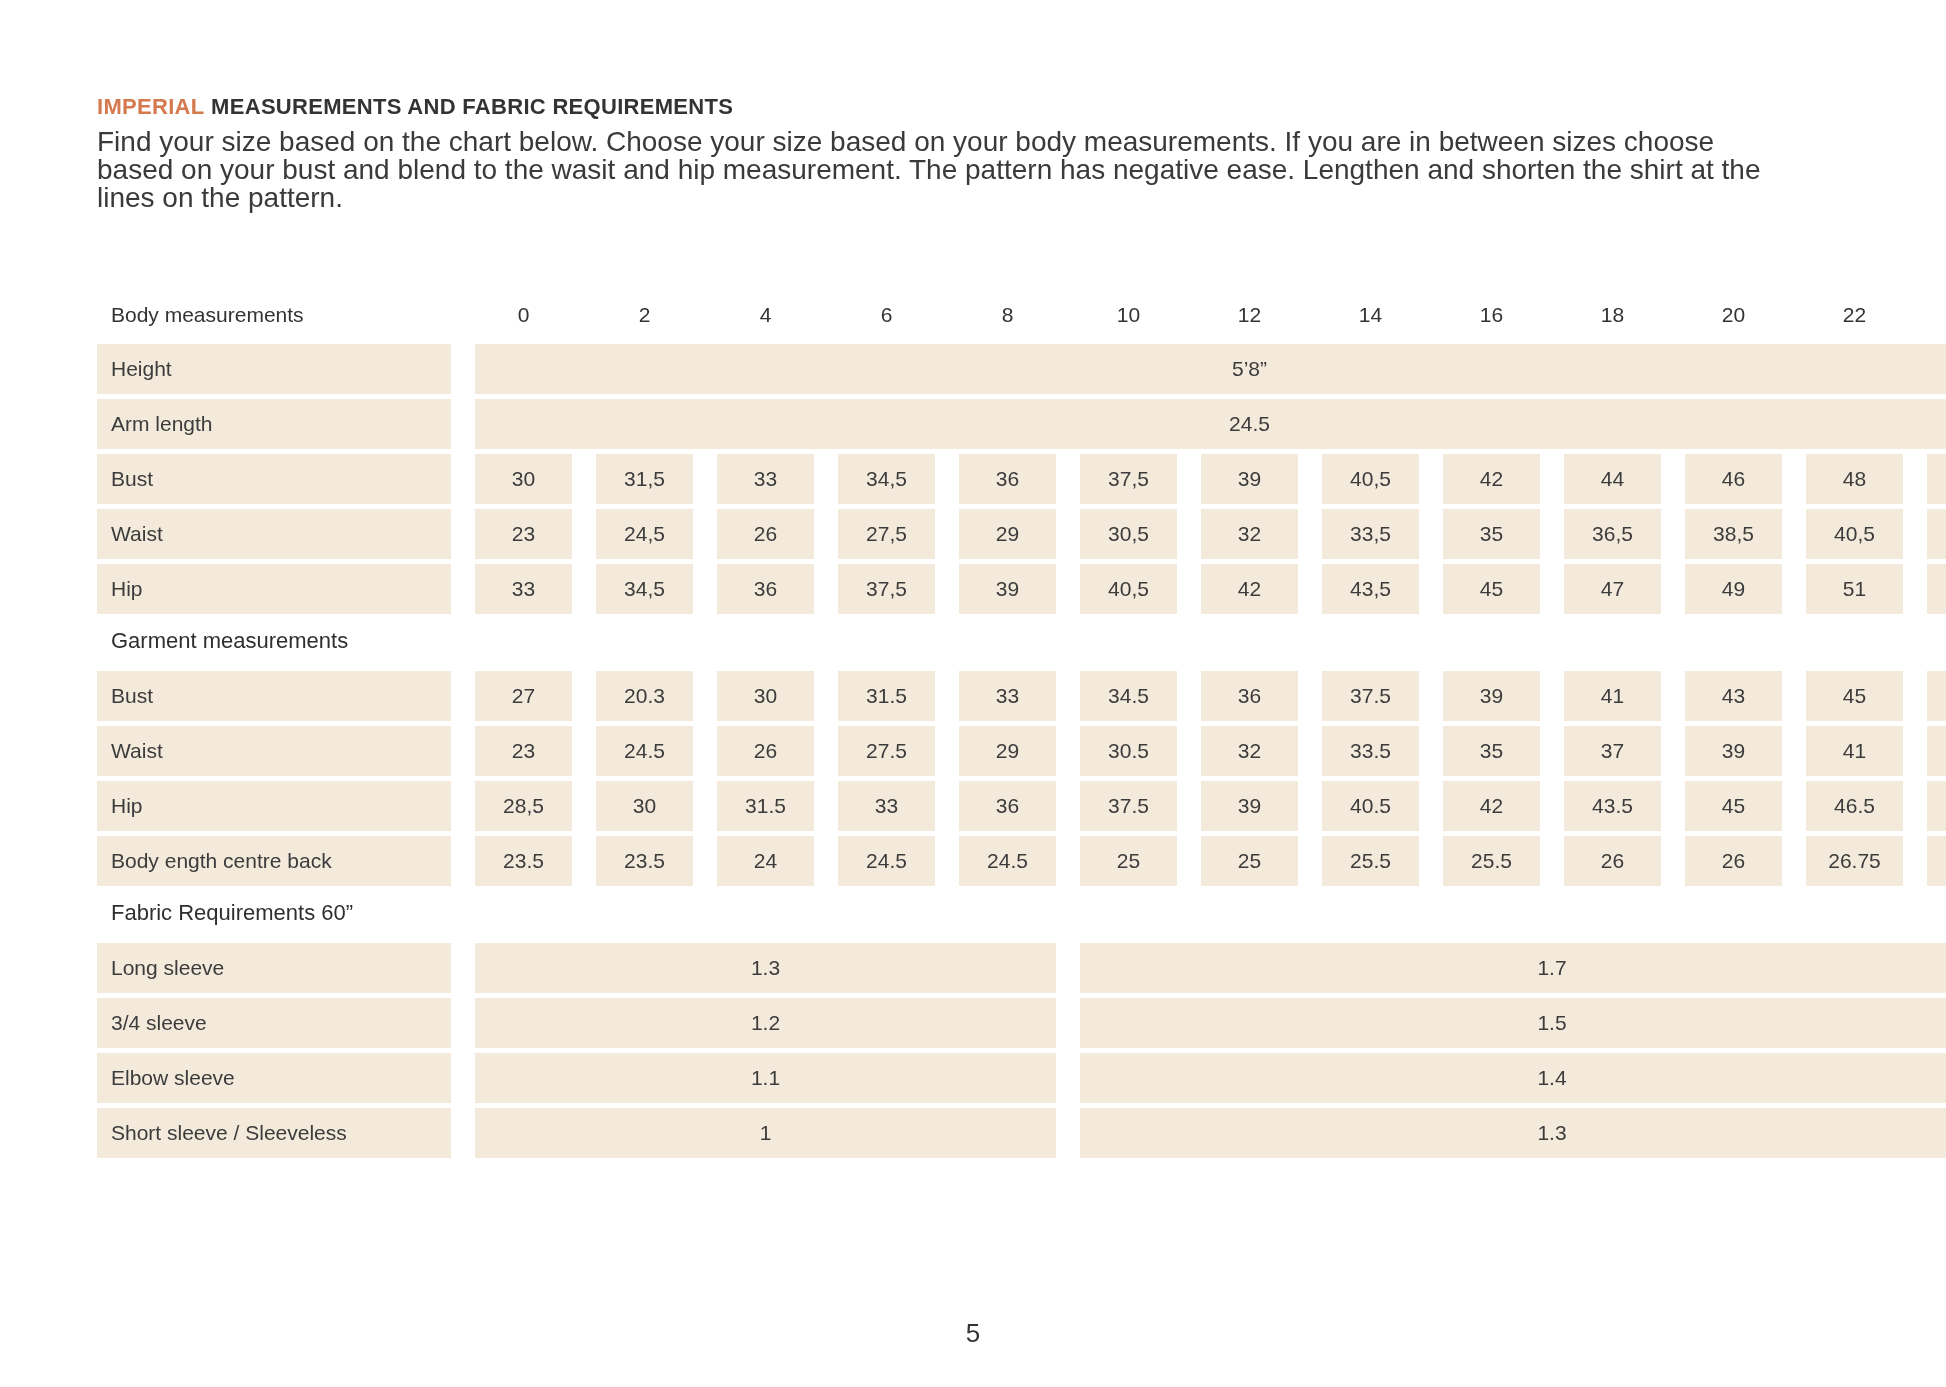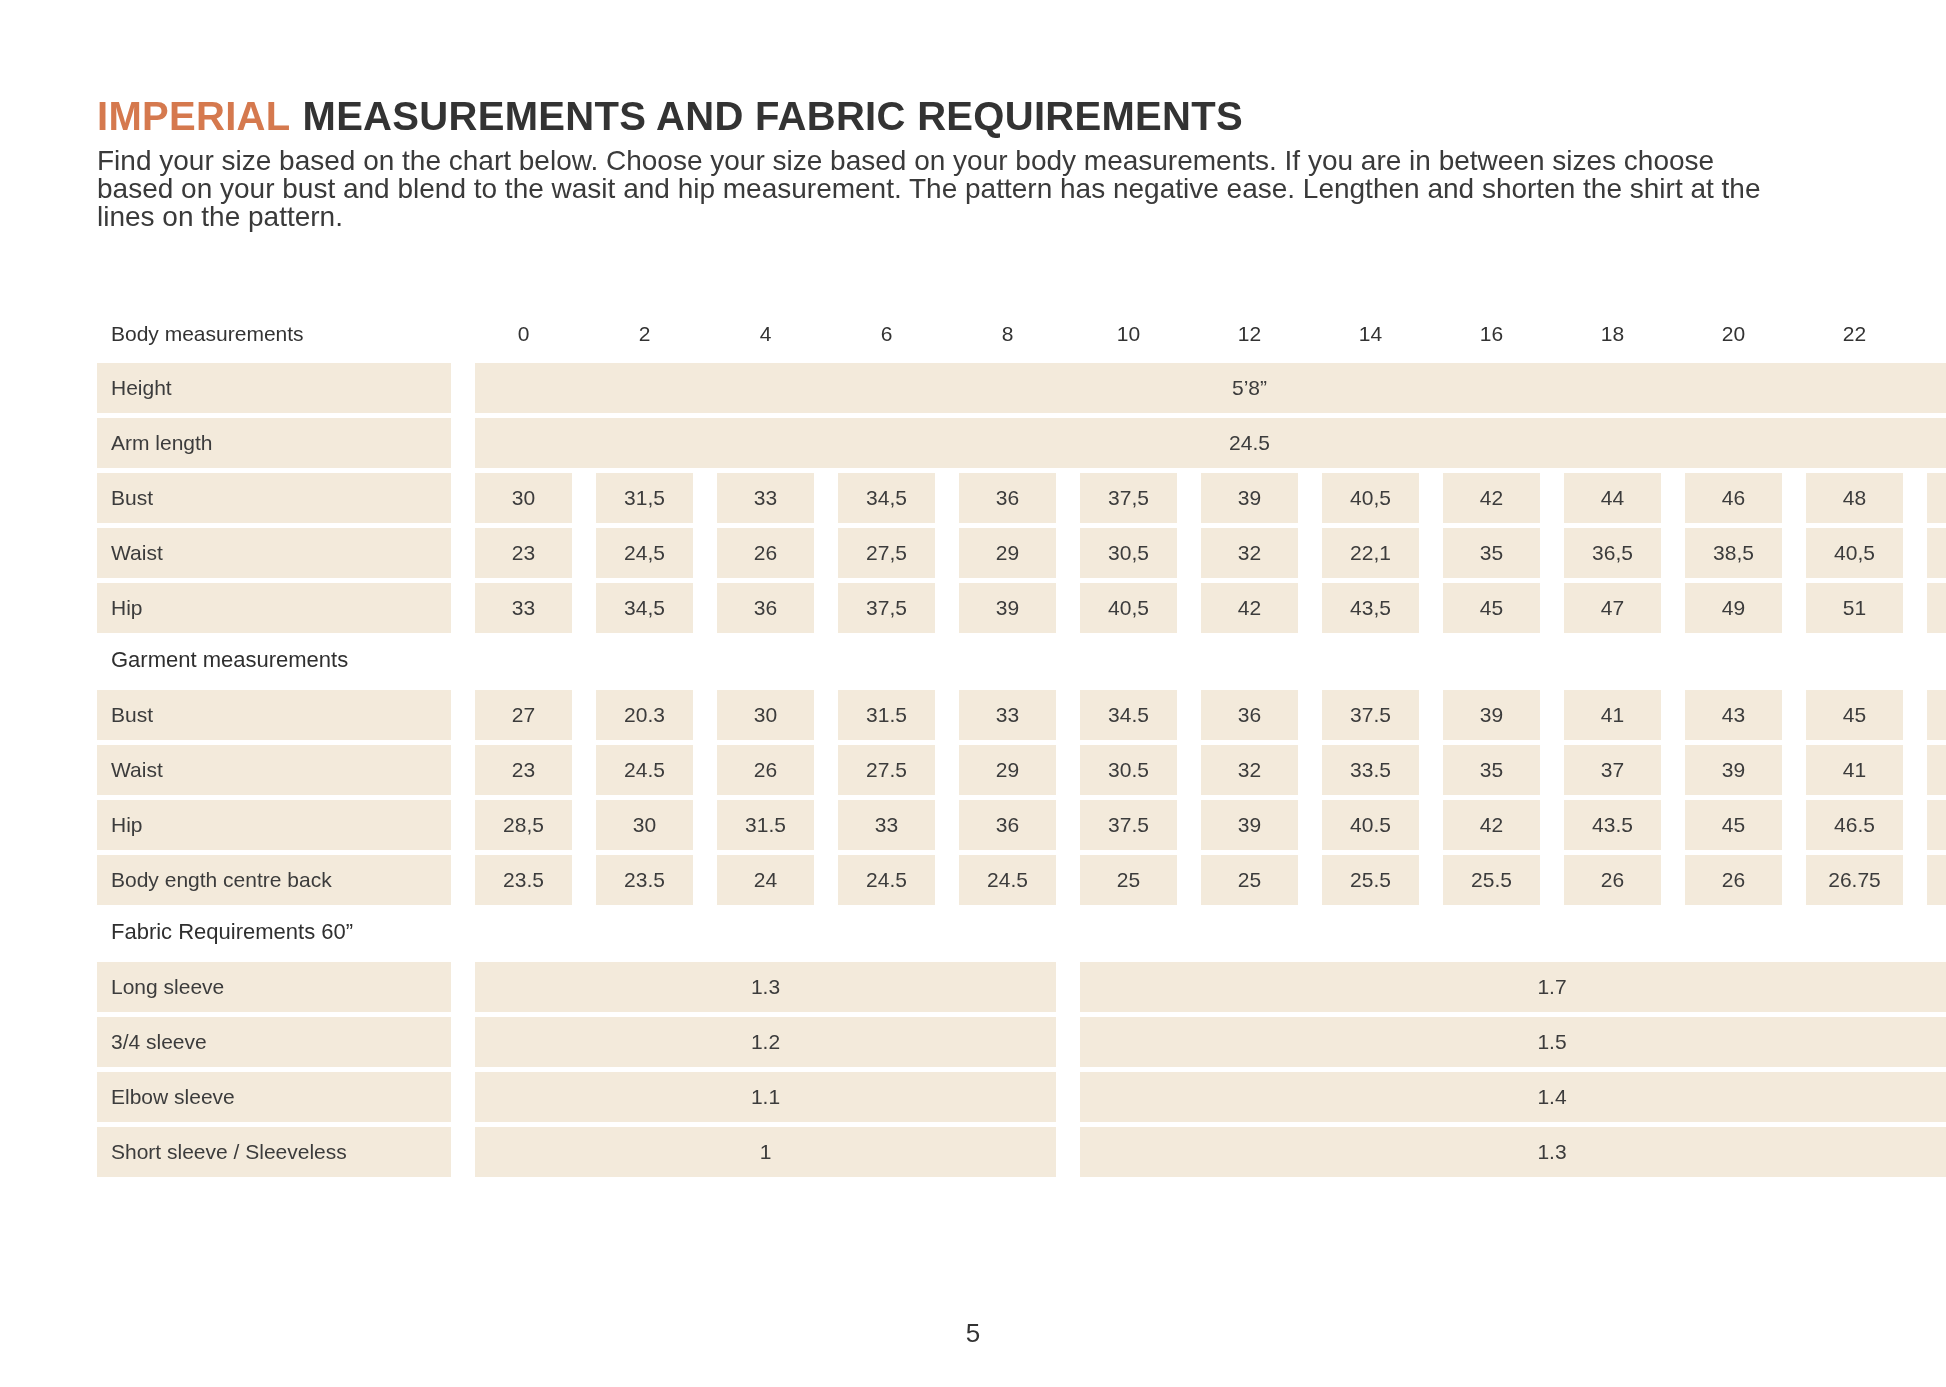--- a/index.html
+++ b/index.html
@@ -8,21 +8,21 @@
     width:1946px; height:1387px;
     background:#ffffff;
     font-family:"Liberation Sans", sans-serif;
     color:#3a3a3a;
     overflow:hidden;
   }
   .content { position:absolute; left:97px; top:94px; width:1722px; }
 
   h1.doc-title {
     margin:0;
-    font-size:40px;
+    font-size:22px;
     font-weight:700;
     letter-spacing:0.3px;
     color:#333333;
   }
   h1.doc-title .accent { color:var(--accent,#d5794e); margin-right:0.30em; }
 
   .intro { margin-top:8px; font-size:28px; line-height:28px; color:#3a3a3a; }
   .intro .intro-line { white-space:nowrap; }
 
   .size-table { margin-top:88px; }
@@ -123,21 +123,21 @@
         </div>
         <div class="row">
           <div class="cell label-cell">Waist</div>
           <div class="cell">23</div>
           <div class="cell">24,5</div>
           <div class="cell">26</div>
           <div class="cell">27,5</div>
           <div class="cell">29</div>
           <div class="cell">30,5</div>
           <div class="cell">32</div>
-          <div class="cell">22,1</div>
+          <div class="cell">33,5</div>
           <div class="cell">35</div>
           <div class="cell">36,5</div>
           <div class="cell">38,5</div>
           <div class="cell">40,5</div>
           <div class="cell">75,1</div>
         </div>
         <div class="row">
           <div class="cell label-cell">Hip</div>
           <div class="cell">33</div>
           <div class="cell">34,5</div>

